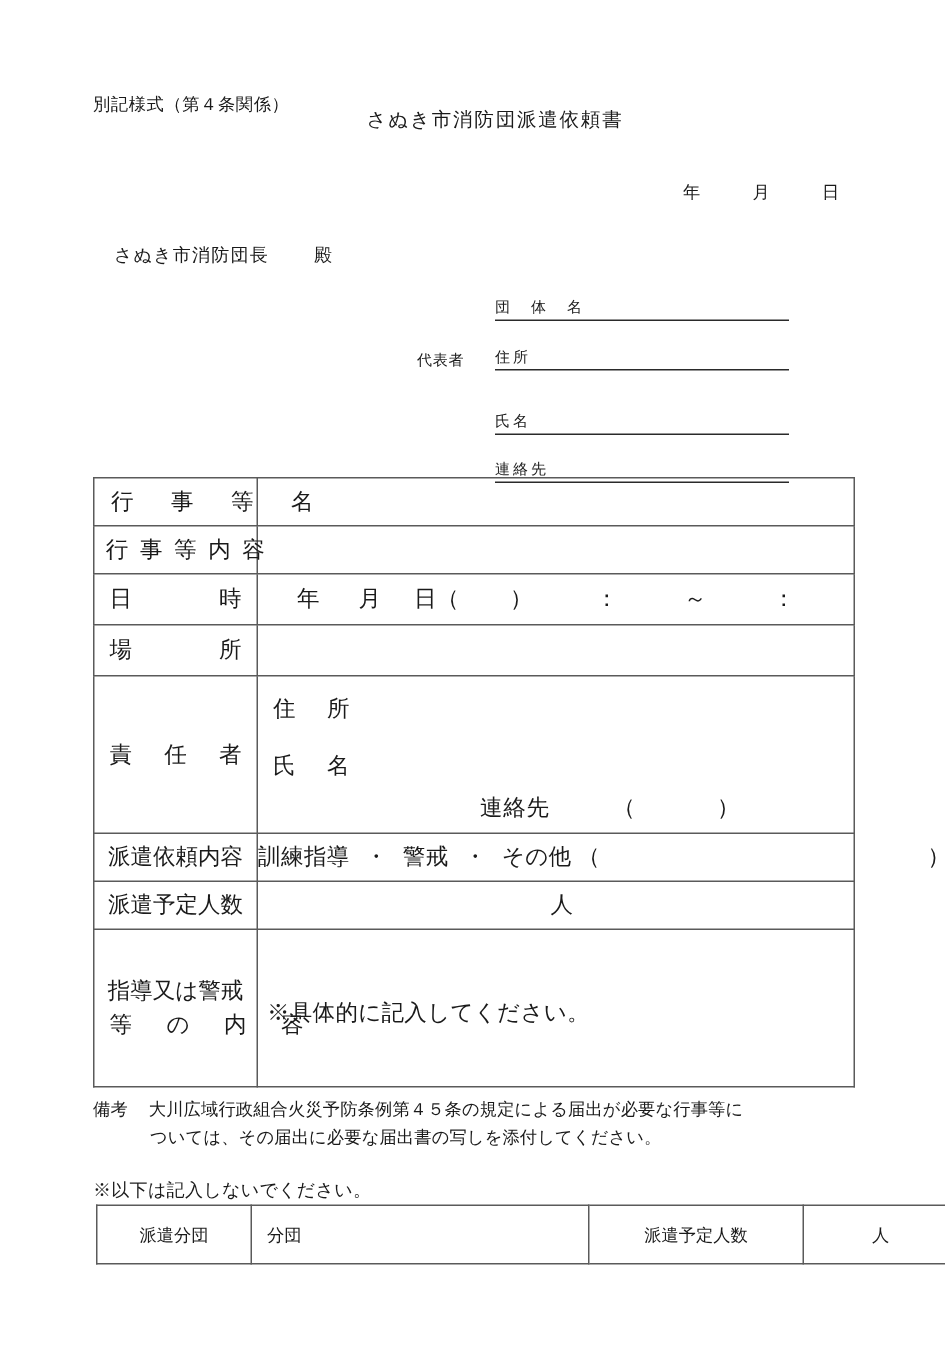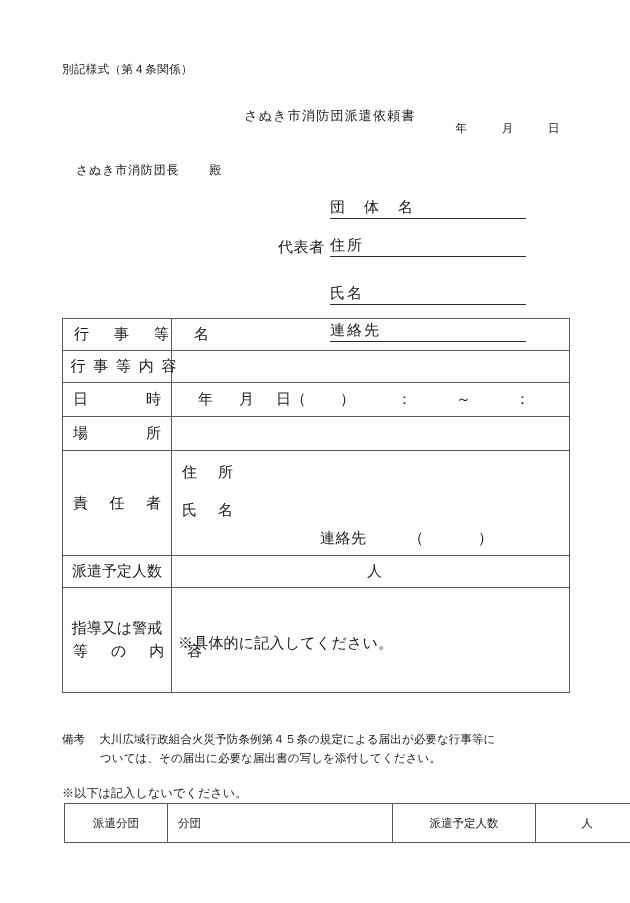--- a/index.html
+++ b/index.html
@@ -28,21 +28,21 @@
     left: 62px;
     top: 62px;
     font-size: 11.5px;
     letter-spacing: 0.4px;
     white-space: nowrap;
   }
   .doc-title {
     position: absolute;
     left: 0;
     right: 0;
-    top: 107px;
+    top: 71px;
     text-align: center;
     font-size: 13px;
     letter-spacing: 1.2px;
     padding-left: 30px;
   }
   .date-line {
     position: absolute;
     right: 70px;
     top: 121px;
     font-size: 11.5px;
@@ -61,21 +61,21 @@
     white-space: nowrap;
   }
   .addressee .hon { margin-left: 30px; }
 
   
   .sig-block {
     position: absolute;
     left: 278px;
     top: 198px;
     width: 248px;
-    font-size: 15px;
+    font-size: 10px;
   }
   .sig-row {
     display: flex;
     align-items: flex-end;
     white-space: nowrap;
   }
   .sig-row.r1 { margin-bottom: 17px; }
   .sig-row.r2 { margin-bottom: 27px; }
   .sig-row.r3 { margin-bottom: 16px; }
   .sig-pre {
@@ -306,20 +306,28 @@
           <div class="resp-inner">
             <div class="ln">住　所</div>
             <div class="ln">氏　名</div>
             <div class="resp-contact">
               <span>連絡先</span><span class="paren"><span>（</span><i></i><span>）</span></span>
             </div>
           </div>
         </td>
       </tr>
       <tr class="row-h32">
+        <td class="lbl">派遣依頼内容</td>
+        <td class="cell-pad">
+          <span class="content-line">
+            <span>訓練指導</span><span class="dot">・</span><span>警戒</span><span class="dot">・</span><span>その他</span><span class="oparen">（</span><span class="cparen">）</span>
+          </span>
+        </td>
+      </tr>
+      <tr class="row-h32">
         <td class="lbl">派遣予定人数</td>
         <td class="num-cell">
           <span class="unit">人</span>
         </td>
       </tr>
       <tr>
         <td class="lbl lbl-two">
           <div>指導又は警戒</div>
           <div class="l2">等　の　内　容</div>
         </td>

